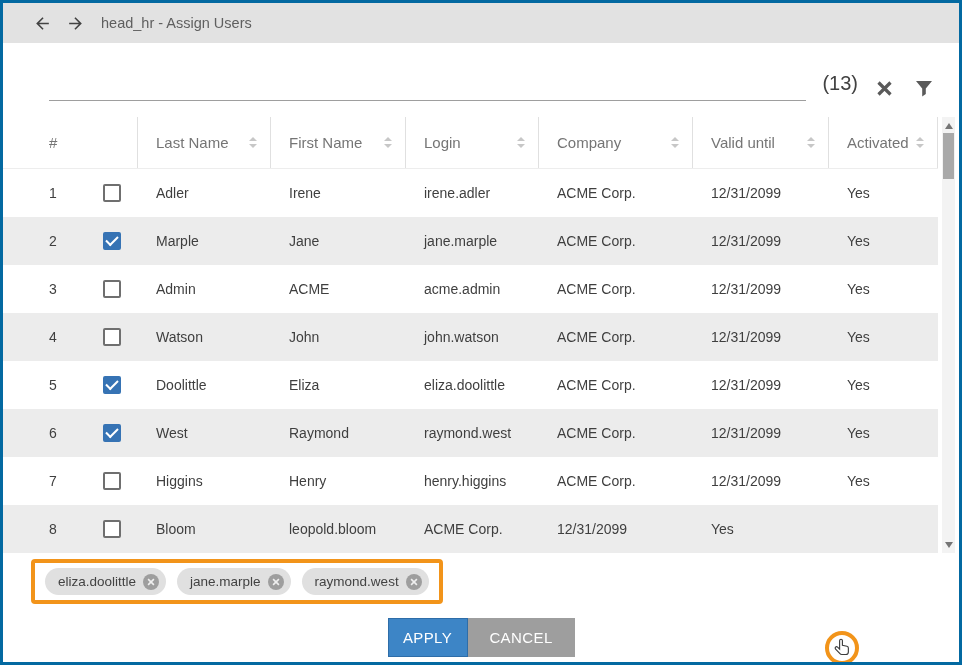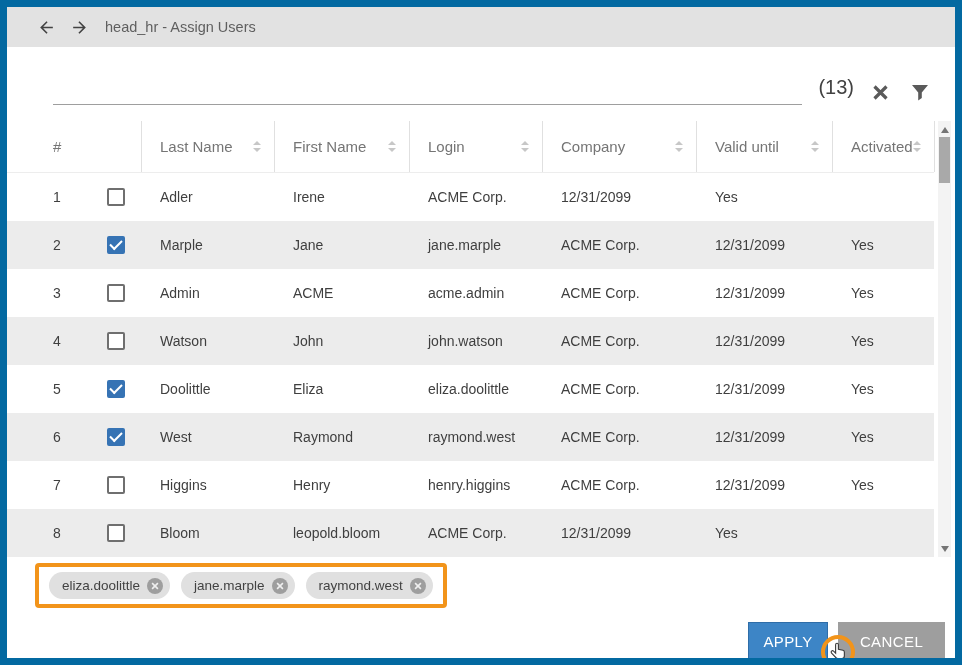--- a/index.html
+++ b/index.html
@@ -1,19 +1,19 @@
 <!DOCTYPE html>
 <html style="--blue: #3673B4; --apply: #3D85C6; --cancel: #9E9E9E; --orange: #F2941A;"><head>
 <meta charset="utf-8">
 <style>
   * { box-sizing: border-box; margin: 0; padding: 0; }
   body { margin: 0; background: #ffffff; font-family: "Liberation Sans", sans-serif; }
   .app {
     width: 962px; height: 665px; position: relative; overflow: hidden;
-    background: #fff; border: 7px solid #0369a1;
+    background: #fff; border: 3px solid #0369a1;
   }
   
   .titlebar {
     height: 40px; background: #e2e2e2; display: flex; align-items: center;
     padding-left: 30px; gap: 14px;
   }
   .nav-arrow { width: 19px; height: 19px; display: inline-flex; cursor: pointer; }
   .nav-arrow svg { width: 100%; height: 100%; fill: #424242; }
   .titlebar-title { font-size: 14.5px; color: #5f5f5f; margin-left: 2px; }
 
@@ -88,21 +88,21 @@
   }
   .chip {
     height: 27px; background: #e0e0e0; border-radius: 14px;
     display: inline-flex; align-items: center; gap: 7px;
     padding: 0 7px 0 13px; font-size: 13.5px; color: #424242;
   }
   .chip-x { width: 16px; height: 16px; cursor: pointer; display: block; }
 
   
   .footer {
-    position: relative; display: flex; justify-content: flex-end; gap: 10px;
+    position: relative; display: flex; justify-content: center; 
     padding: 0 10px; margin-top: 14px;
   }
   .btn {
     height: 39px; border: none; color: #fff; font-size: 15px;
     letter-spacing: 0.4px; cursor: pointer; font-family: "Liberation Sans", sans-serif;
   }
   .btn.apply { background: var(--apply); width: 80px; border: 1px solid #2e6da8; }
   .btn.cancel { background: var(--cancel); width: 107px; }
   .cursor-annotation {
     position: absolute; right: 100px; top: 13px; width: 34px; height: 34px;
@@ -197,20 +197,21 @@
     </div>
 
     <div>
         <div class="grid row">
     <div class="cell first">
       <span class="num">1</span>
       <span class="checkbox"></span>
     </div>
     <div class="cell">Adler</div>
     <div class="cell">Irene</div>
+    <div class="cell">irene.adler</div>
     <div class="cell">ACME Corp.</div>
     <div class="cell">12/31/2099</div>
     <div class="cell">Yes</div>
   </div>
         <div class="grid row alt">
     <div class="cell first">
       <span class="num">2</span>
       <span class="checkbox checked"></span>
     </div>
     <div class="cell">Marple</div>

